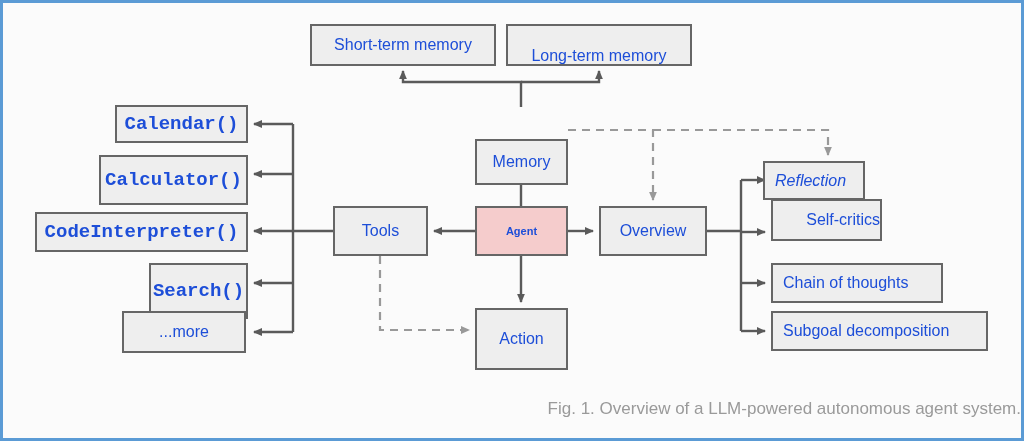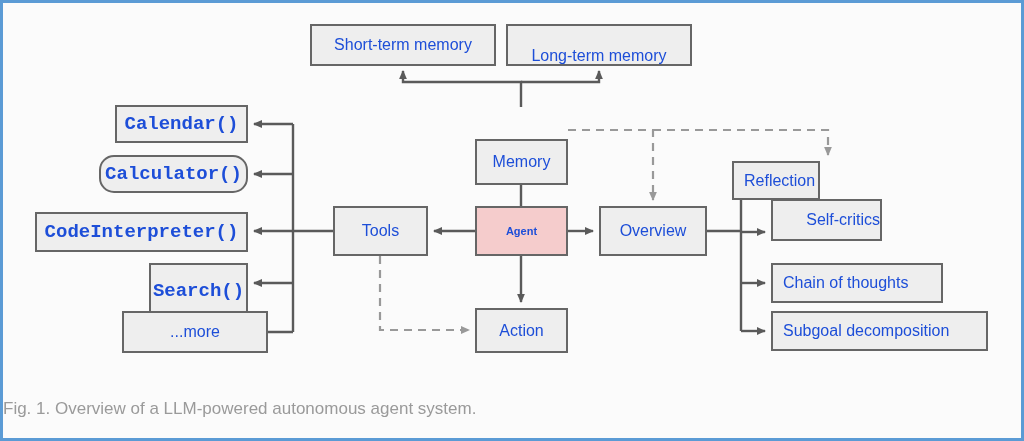--- a/index.html
+++ b/index.html
@@ -41,21 +41,21 @@
     letter-spacing:0px;
   }
   .node.agent{
     background:#f5cccc;
   }
   .node.agent .lbl{font-weight:bold;font-size:11px;}
   #caption{
     position:absolute;
     left:0;right:0;
     top:396px;
-    text-align:left;
+    text-align:right;
     color:#9a9a9a;
     font-size:17px;
     font-family:"Liberation Sans", sans-serif;
   }
   svg#wires{
     position:absolute;left:0;top:0;
     width:1018px;height:435px;
     z-index:1;
     pointer-events:none;
   }
@@ -119,47 +119,47 @@
     </div>
     <div class="node center" style="left: 503px; top: 21px; width: 186px; height: 42px; border-color: rgb(102, 102, 102); background: rgb(238, 238, 238); align-items: flex-end;">
       <span class="lbl">Long-term memory</span>
     </div>
     <div class="node center" style="left: 472px; top: 104px; width: 93px; height: 46px; border-color: rgb(102, 102, 102); background: rgb(238, 238, 238); margin-top: 32px;">
       <span class="lbl">Memory</span>
     </div>
     <div class="node center agent" style="left: 472px; top: 203px; width: 93px; height: 50px; border-color: rgb(102, 102, 102); background: rgb(245, 204, 204);">
       <span class="lbl">Agent</span>
     </div>
-    <div class="node center" style="left: 472px; top: 305px; width: 93px; height: 45px; border-color: rgb(102, 102, 102); background: rgb(238, 238, 238);">
+    <div class="node center" style="left: 472px; top: 305px; width: 93px; height: 62px; border-color: rgb(102, 102, 102); background: rgb(238, 238, 238);">
       <span class="lbl">Action</span>
     </div>
     <div class="node center" style="left: 330px; top: 203px; width: 95px; height: 50px; border-color: rgb(102, 102, 102); background: rgb(238, 238, 238);">
       <span class="lbl">Tools</span>
     </div>
     <div class="node center" style="left: 596px; top: 203px; width: 108px; height: 50px; border-color: rgb(102, 102, 102); background: rgb(238, 238, 238);">
       <span class="lbl">Overview</span>
     </div>
 
     <div class="node center mono" style="left: 112px; top: 102px; width: 133px; height: 38px; border-color: rgb(102, 102, 102); background: rgb(238, 238, 238);">
       <span class="lbl">Calendar()</span>
     </div>
-    <div class="node center mono" style="left: 96px; top: 152px; width: 149px; height: 38px; border-color: rgb(102, 102, 102); background: rgb(238, 238, 238); border-radius: 15px;">
+    <div class="node center mono" style="left: 96px; top: 152px; width: 149px; height: 50px; border-color: rgb(102, 102, 102); background: rgb(238, 238, 238);">
       <span class="lbl">Calculator()</span>
     </div>
     <div class="node center mono" style="left: 32px; top: 209px; width: 213px; height: 40px; border-color: rgb(102, 102, 102); background: rgb(238, 238, 238);">
       <span class="lbl">CodeInterpreter()</span>
     </div>
     <div class="node center mono" style="left: 146px; top: 260px; width: 99px; height: 56px; border-color: rgb(102, 102, 102); background: rgb(238, 238, 238);">
       <span class="lbl">Search()</span>
     </div>
-    <div class="node center" style="left: 119px; top: 308px; width: 146px; height: 42px; border-color: rgb(102, 102, 102); background: rgb(238, 238, 238);">
+    <div class="node center" style="left: 119px; top: 308px; width: 124px; height: 42px; border-color: rgb(102, 102, 102); background: rgb(238, 238, 238);">
       <span class="lbl">...more</span>
     </div>
 
-    <div class="node left" style="left: 729px; top: 158px; width: 88px; height: 39px; border-color: rgb(102, 102, 102); background: rgb(238, 238, 238);">
+    <div class="node left" style="left: 760px; top: 158px; width: 102px; height: 39px; border-color: rgb(102, 102, 102); background: rgb(238, 238, 238); font-style: italic;">
       <span class="lbl">Reflection</span>
     </div>
     <div class="node left" style="left: 768px; top: 196px; width: 111px; height: 42px; border-color: rgb(102, 102, 102); background: rgb(238, 238, 238); justify-content: flex-end;">
       <span class="lbl">Self-critics</span>
     </div>
     <div class="node left" style="left: 768px; top: 260px; width: 172px; height: 40px; border-color: rgb(102, 102, 102); background: rgb(238, 238, 238);">
       <span class="lbl">Chain of thoughts</span>
     </div>
     <div class="node left" style="left: 768px; top: 308px; width: 217px; height: 40px; border-color: rgb(102, 102, 102); background: rgb(238, 238, 238);">
       <span class="lbl">Subgoal decomposition</span>

